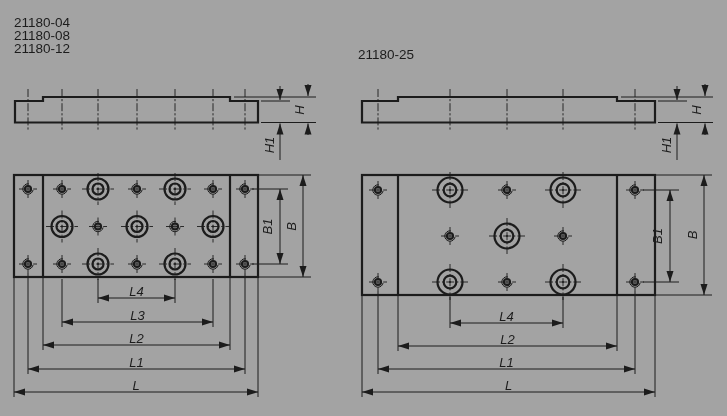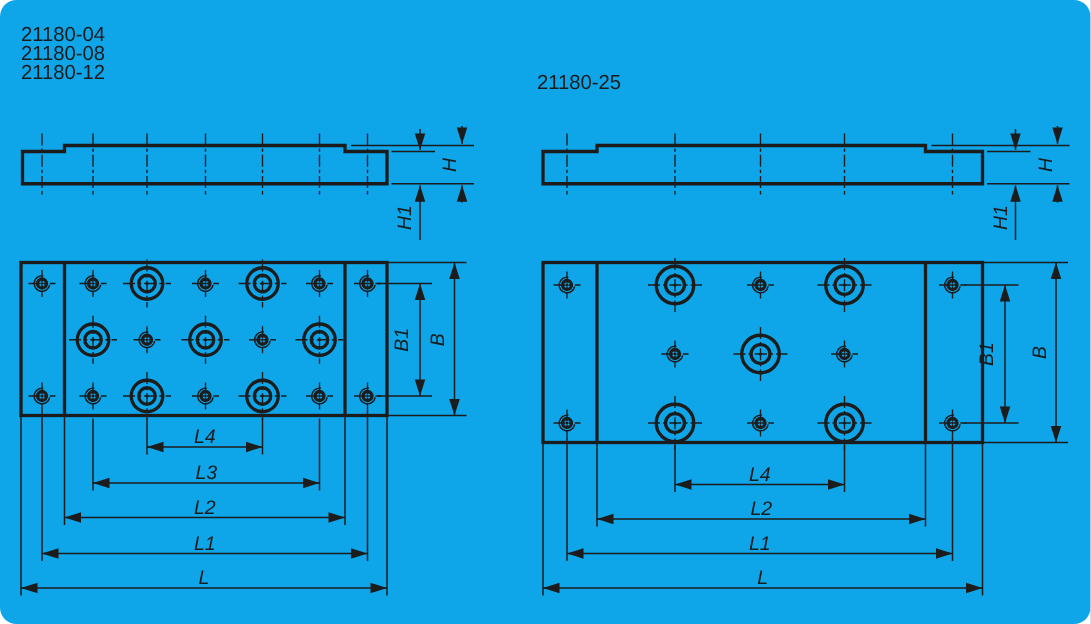--- a/index.html
+++ b/index.html
@@ -1,16 +1,16 @@
 <!DOCTYPE html>
 <html><head>
 <meta charset="utf-8">
 <style>
   html,body{margin:0;padding:0;background:#ffffff;}
-  .stage{width:727px;height:416px;position:relative;background:#0ea5e9;overflow:hidden;border-radius:11px;}
+  .stage{width:727px;height:416px;position:relative;background:#a3a3a3;overflow:hidden;}
   svg{display:block;}
   .bold{stroke:#1c1c1c;stroke-width:2.2;fill:none;}
   .thin{stroke:#1c1c1c;stroke-width:1;fill:none;}
   .dim{stroke:#1c1c1c;stroke-width:1;fill:none;}
   .cl{stroke:#1c1c1c;stroke-width:0.9;fill:none;stroke-dasharray:8 2 2.2 2;}
   .dotf{fill:#1c1c1c;stroke:none;}
   text{fill:#1c1c1c;}
   .title{font:13.5px "Liberation Sans", sans-serif;}
   .dlabel{font:italic 13px "Liberation Sans", sans-serif;text-anchor:middle;}
 </style>

